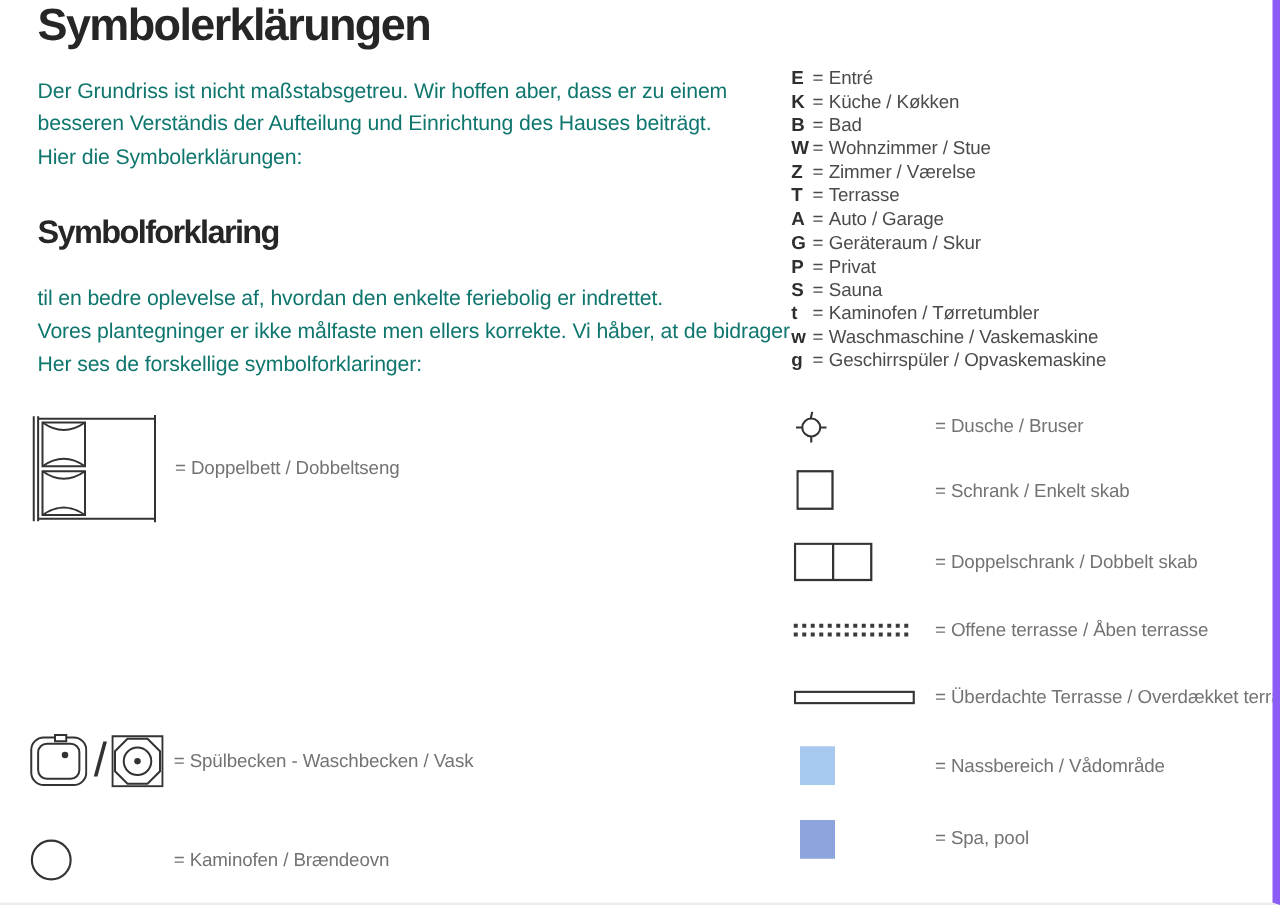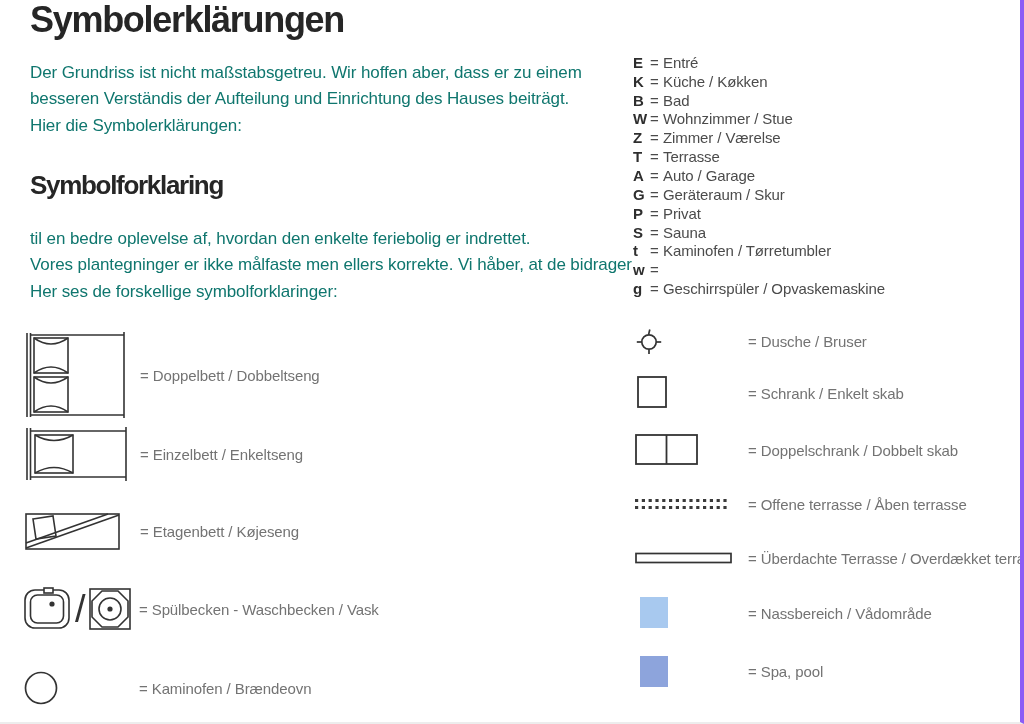--- a/index.html
+++ b/index.html
@@ -1,19 +1,19 @@
 <!DOCTYPE html>
 <html><head>
 <meta charset="utf-8">
 <style>
   html,body{margin:0;padding:0;background:#fff;}
   .page{
     position:relative;width:1024px;height:724px;background:#ffffff;
     font-family:"Liberation Sans",sans-serif;overflow:hidden;
-    border-right:4px solid #8b5cf6;border-bottom:2px solid #ededed;box-sizing:border-box;
+    border-right:6px solid #8b5cf6;border-bottom:2px solid #ededed;box-sizing:border-box;
   }
   .heading{
     position:absolute;left:30px;margin:0;font-weight:700;color:#262626;
     letter-spacing:-1.3px;line-height:44px;white-space:nowrap;
   }
   .heading-de{top:-2px;font-size:36px;}
   .heading-da{top:163px;font-size:26px;}
   .para{position:absolute;left:30px;font-size:17px;line-height:26.3px;color:#0f766e;letter-spacing:-0.1px;}
   .para-de{top:60px;}
   .para-da{top:226px;}
@@ -126,20 +126,21 @@
         <span class="abbrev-val">Sauna</span>
       </div>
     <div class="abbrev-row">
         <span class="abbrev-key">t</span>
         <span class="abbrev-eq">=</span>
         <span class="abbrev-val">Kaminofen / Tørretumbler</span>
       </div>
     <div class="abbrev-row">
         <span class="abbrev-key">w</span>
         <span class="abbrev-eq">=</span>
+        <span class="abbrev-val">Waschmaschine / Vaskemaskine</span>
       </div>
     <div class="abbrev-row">
         <span class="abbrev-key">g</span>
         <span class="abbrev-eq">=</span>
         <span class="abbrev-val">Geschirrspüler / Opvaskemaskine</span>
       </div>
   </div>
 
   <div class="sym-row row-doublebed">
     <span class="icon-wrap">
@@ -153,47 +154,21 @@
         <path d="M9,6 Q26,18 43,6"></path>
           <path d="M9,41 Q26,29 43,41"></path>
         <rect x="9" y="45" width="34" height="35"></rect>
         <path d="M9,45 Q26,57 43,45"></path>
           <path d="M9,80 Q26,68 43,80"></path>
       </svg>
     </span>
     <span class="sym-label">= Doppelbett / Dobbeltseng</span>
   </div>
 
-  <div class="sym-row row-singlebed">
-    <span class="icon-wrap">
-      <svg width="106" height="54" viewBox="0 0 106 54" fill="none" stroke="#333" stroke-width="1.6">
-        <line x1="2" y1="1" x2="2" y2="53"></line>
-          <line x1="5.5" y1="1" x2="5.5" y2="53"></line>
-        <line x1="5.5" y1="4" x2="101" y2="4"></line>
-          <line x1="5.5" y1="50" x2="101" y2="50"></line>
-        <line x1="101" y1="0" x2="101" y2="54"></line>
-        <rect x="10" y="8" width="38" height="38"></rect>
-        <path d="M10,8 Q29,19 48,8"></path>
-          <path d="M10,46 Q29,35 48,46"></path>
-      </svg>
-    </span>
-    <span class="sym-label">= Einzelbett / Enkeltseng</span>
-  </div>
-
-  <div class="sym-row row-bunkbed">
-    <span class="icon-wrap">
-      <svg width="96" height="40" viewBox="0 0 96 40" fill="none" stroke="#333" stroke-width="1.6">
-        <rect x="1" y="3" width="93" height="35"></rect>
-        <line x1="1" y1="37" x2="94" y2="4"></line>
-          <line x1="1" y1="32" x2="83" y2="3"></line>
-        <polygon points="8,8 28,5 31,25 11,28"></polygon>
-      </svg>
-    </span>
-    <span class="sym-label">= Etagenbett / Køjeseng</span>
-  </div>
+
 
   <div class="sym-row row-sink">
     <span class="icon-wrap">
       <svg width="46" height="44" viewBox="0 0 46 44" fill="none" stroke="#333" stroke-width="1.6">
         <rect x="1" y="3" width="44" height="38" rx="10"></rect>
         <rect x="6.5" y="8" width="33" height="28" rx="7"></rect>
         <circle cx="28" cy="17" r="2.6" fill="#333" stroke="none"></circle>
         <rect x="20" y="1" width="9" height="5" fill="#ffffff"></rect>
       </svg>
       <span class="slash">/</span>

